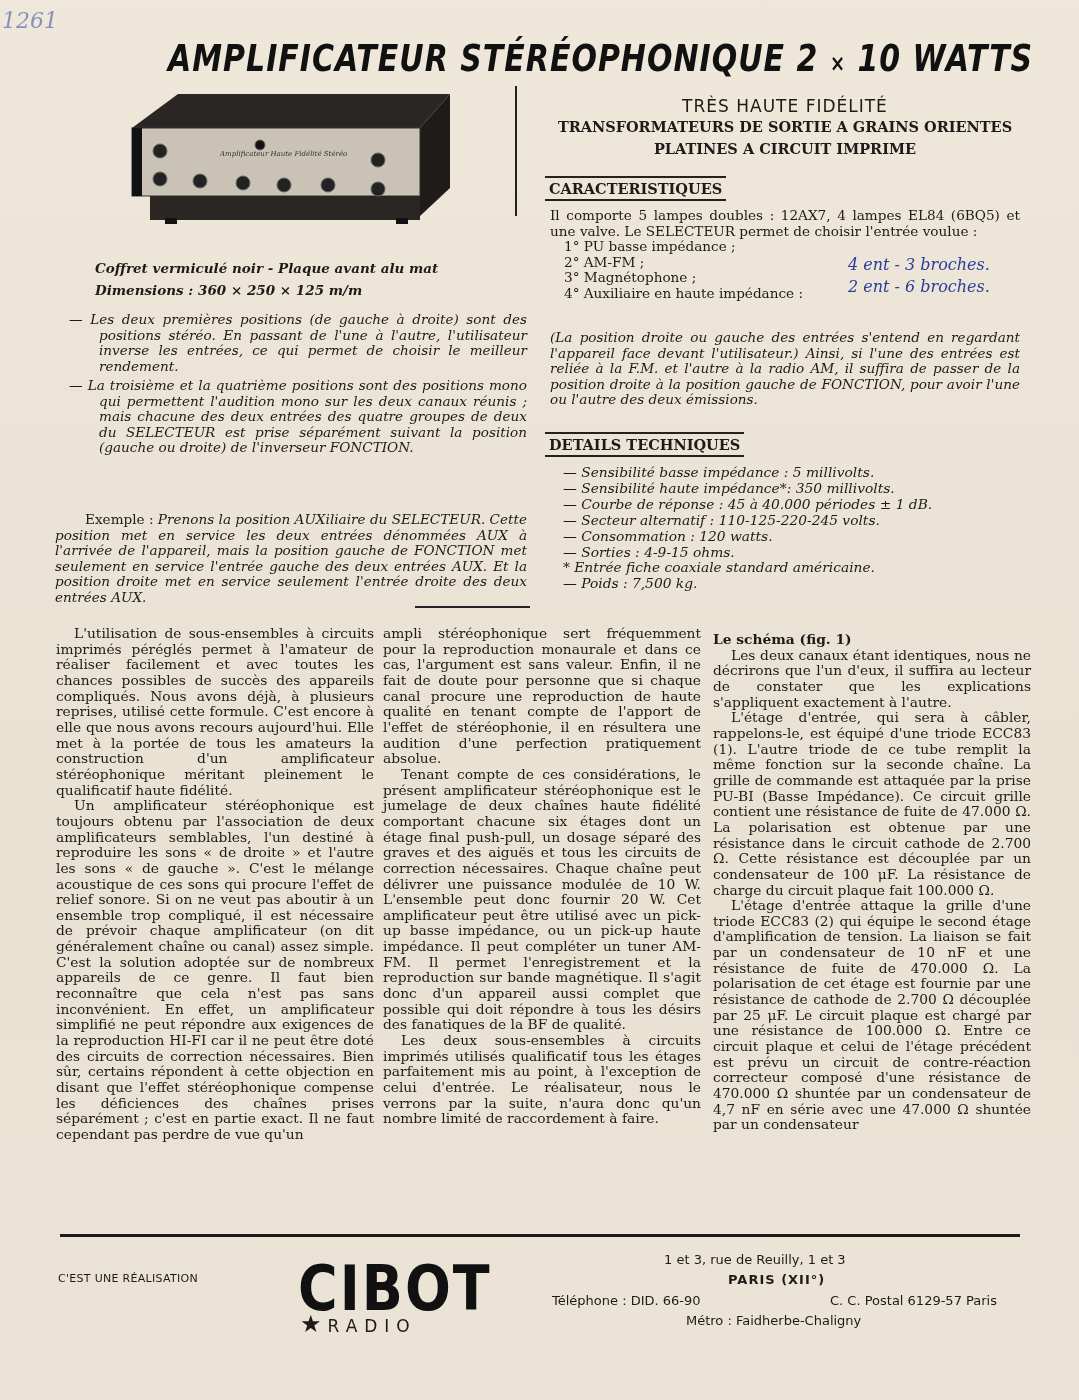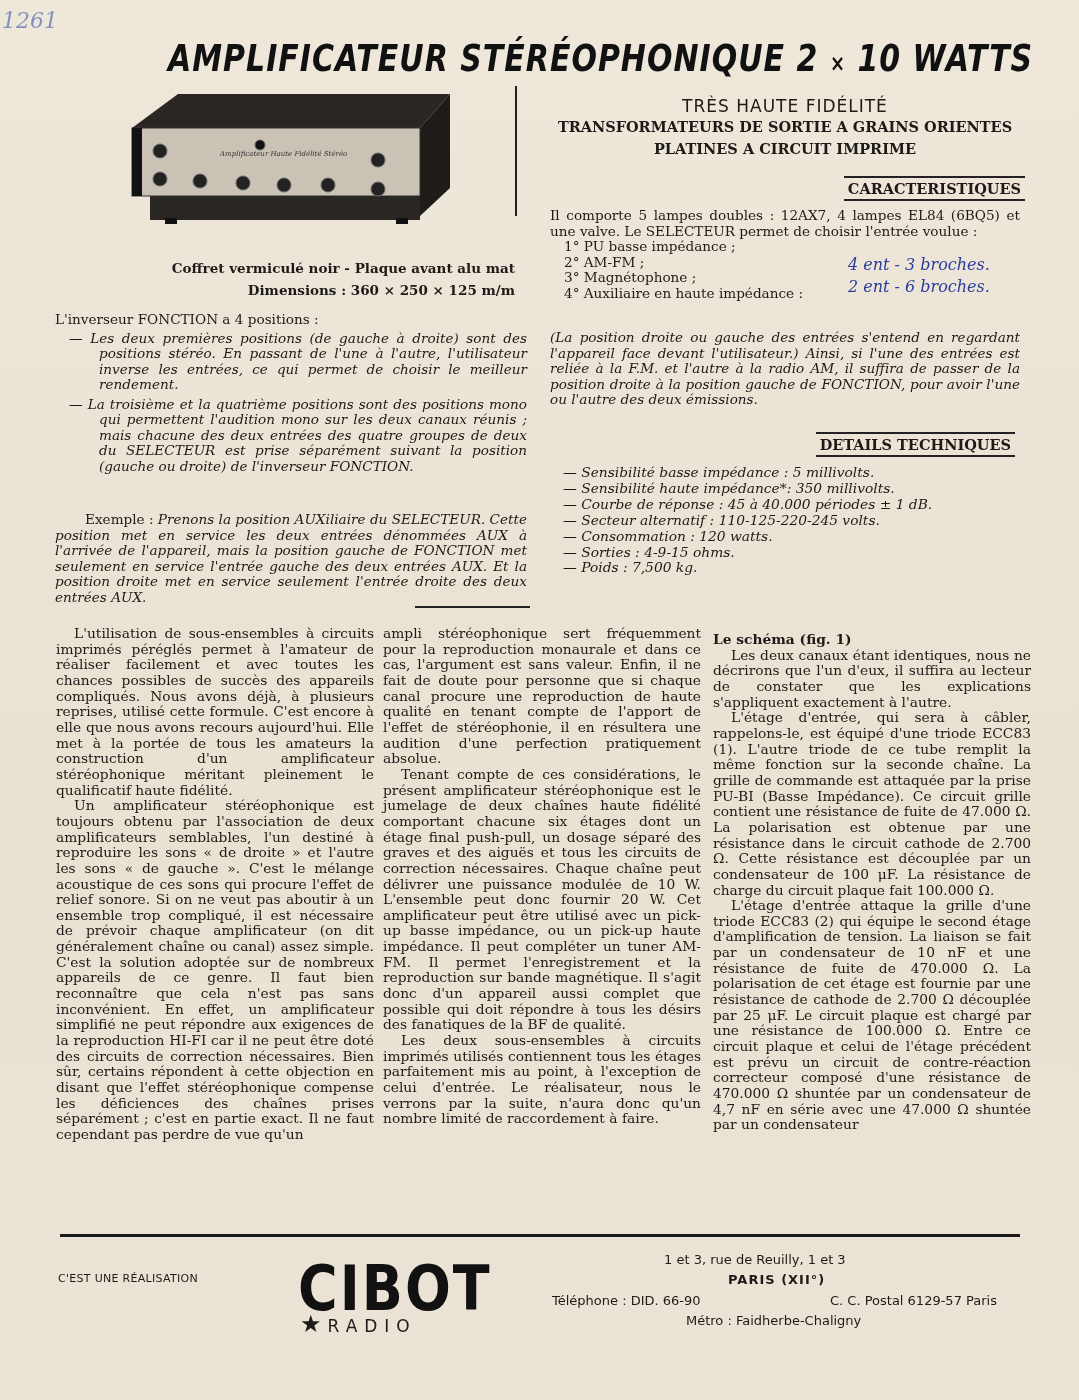--- a/index.html
+++ b/index.html
@@ -14,27 +14,27 @@
   .abs { position: absolute; }
   .title {
     left: 168px; top: 36px; width: 760px;
     font-family: "DejaVu Sans", sans-serif; font-weight: 900; font-style: italic;
     font-size: 30px; letter-spacing: 1px; transform: scaleY(1.25); transform-origin: left top;
     color: #111;
     white-space: nowrap;
   }
   .title .x { font-size: 18px; }
   .photo { left: 120px; top: 88px; width: 330px; height: 150px; }
-  .caption { left: 95px; top: 257px; width: 420px; text-align: right; font-size: 13.5px; line-height: 22px; font-weight: bold; }
+  .caption { left: 95px; top: 257px; width: 420px; text-align: left; font-size: 13.5px; line-height: 22px; font-weight: bold; font-style: italic; }
   .caption span { display: block; }
   .vrule { left: 515px; top: 86px; width: 2px; height: 130px; background: #222; }
   .rhead { left: 545px; top: 96px; width: 480px; text-align: center; }
   .rhead .thf { font-family: "DejaVu Sans", sans-serif; font-size: 17px; letter-spacing: 1px; }
   .rhead .b { font-weight: bold; font-size: 14.5px; line-height: 22px; }
-  .sechead { text-align: right; font-weight: bold; font-size: 14.5px; position: absolute; }
+  .sechead { text-align: left; font-weight: bold; font-size: 14.5px; position: absolute; }
   .sechead span { display: inline-block; border-top: 2px solid #222; border-bottom: 2px solid #222; padding: 2px 4px; }
   .body { font-size: 13.6px; line-height: 15.5px; text-align: justify; }
   .it { font-style: italic; }
   .rcol { left: 550px; top: 208px; width: 470px; }
   .rcol p { margin: 0; }
   .rcol .li { padding-left: 14px; }
   .note { left: 848px; top: 254px; color: #2b3c9b; font-family: "DejaVu Serif", serif; font-style: italic; font-size: 16px; line-height: 22px; }
   .paren { left: 550px; top: 330px; width: 470px; }
   .details { left: 563px; top: 465px; width: 460px; }
   .details p { margin: 0; font-style: italic; font-size: 13.8px; line-height: 15.9px; }
@@ -128,45 +128,45 @@
     <span>DETAILS TECHNIQUES</span>
   </div>
 
   <div class="abs details">
     <p>— Sensibilité basse impédance : 5 millivolts.</p>
     <p>— Sensibilité haute impédance*: 350 millivolts.</p>
     <p>— Courbe de réponse : 45 à 40.000 périodes ± 1 dB.</p>
     <p>— Secteur alternatif : 110-125-220-245 volts.</p>
     <p>— Consommation : 120 watts.</p>
     <p>— Sorties : 4-9-15 ohms.</p>
+    <p>* Entrée fiche coaxiale standard américaine.</p>
     <p>— Poids : 7,500 kg.</p>
   </div>
 
   <div class="abs body lcol">
-    <p style="margin-bottom:3px;">L'inverseur FONCTION a 4 positions :</p>
     <p class="dash it" style="margin-bottom:4px;">— Les deux premières positions (de gauche à droite) sont des positions stéréo. En passant de l'une à l'autre, l'utilisateur inverse les entrées, ce qui permet de choisir le meilleur rendement.</p>
     <p class="dash it">— La troisième et la quatrième positions sont des positions mono qui permettent l'audition mono sur les deux canaux réunis ; mais chacune des deux entrées des quatre groupes de deux du SELECTEUR est prise séparément suivant la position (gauche ou droite) de l'inverseur FONCTION.</p>
   </div>
 
   <div class="abs body example" style="text-indent:30px;">
     <span>Exemple :</span>
     <span class="it">Prenons la position AUXiliaire du SELECTEUR. Cette position met en service les deux entrées dénommées AUX à l'arrivée de l'appareil, mais la position gauche de FONCTION met seulement en service l'entrée gauche des deux entrées AUX. Et la position droite met en service seulement l'entrée droite des deux entrées AUX.</span>
   </div>
 
   <div class="abs hrule"></div>
 
   <div class="abs col c1">
     <p>L'utilisation de sous-ensembles à circuits imprimés péréglés permet à l'amateur de réaliser facilement et avec toutes les chances possibles de succès des appareils compliqués. Nous avons déjà, à plusieurs reprises, utilisé cette formule. C'est encore à elle que nous avons recours aujourd'hui. Elle met à la portée de tous les amateurs la construction d'un amplificateur stéréophonique méritant pleinement le qualificatif haute fidélité.</p>
     <p>Un amplificateur stéréophonique est toujours obtenu par l'association de deux amplificateurs semblables, l'un destiné à reproduire les sons « de droite » et l'autre les sons « de gauche ». C'est le mélange acoustique de ces sons qui procure l'effet de relief sonore. Si on ne veut pas aboutir à un ensemble trop compliqué, il est nécessaire de prévoir chaque amplificateur (on dit généralement chaîne ou canal) assez simple. C'est la solution adoptée sur de nombreux appareils de ce genre. Il faut bien reconnaître que cela n'est pas sans inconvénient. En effet, un amplificateur simplifié ne peut répondre aux exigences de la reproduction HI-FI car il ne peut être doté des circuits de correction nécessaires. Bien sûr, certains répondent à cette objection en disant que l'effet stéréophonique compense les déficiences des chaînes prises séparément ; c'est en partie exact. Il ne faut cependant pas perdre de vue qu'un</p>
   </div>
 
   <div class="abs col c2">
     <p style="text-indent:0;">ampli stéréophonique sert fréquemment pour la reproduction monaurale et dans ce cas, l'argument est sans valeur. Enfin, il ne fait de doute pour personne que si chaque canal procure une reproduction de haute qualité en tenant compte de l'apport de l'effet de stéréophonie, il en résultera une audition d'une perfection pratiquement absolue.</p>
     <p>Tenant compte de ces considérations, le présent amplificateur stéréophonique est le jumelage de deux chaînes haute fidélité comportant chacune six étages dont un étage final push-pull, un dosage séparé des graves et des aiguës et tous les circuits de correction nécessaires. Chaque chaîne peut délivrer une puissance modulée de 10 W. L'ensemble peut donc fournir 20 W. Cet amplificateur peut être utilisé avec un pick-up basse impédance, ou un pick-up haute impédance. Il peut compléter un tuner AM-FM. Il permet l'enregistrement et la reproduction sur bande magnétique. Il s'agit donc d'un appareil aussi complet que possible qui doit répondre à tous les désirs des fanatiques de la BF de qualité.</p>
-    <p>Les deux sous-ensembles à circuits imprimés utilisés contiennent tous les étages parfaitement mis au point, à l'exception de celui d'entrée. Le réalisateur, nous le verrons par la suite, n'aura donc qu'un nombre limité de raccordement à faire.</p>
+    <p>Les deux sous-ensembles à circuits imprimés utilisés qualificatif tous les étages parfaitement mis au point, à l'exception de celui d'entrée. Le réalisateur, nous le verrons par la suite, n'aura donc qu'un nombre limité de raccordement à faire.</p>
   </div>
 
   <div class="abs col c3" style="top:632px;">
     <p class="sub">Le schéma (fig. 1)</p>
     <p>Les deux canaux étant identiques, nous ne décrirons que l'un d'eux, il suffira au lecteur de constater que les explications s'appliquent exactement à l'autre.</p>
     <p>L'étage d'entrée, qui sera à câbler, rappelons-le, est équipé d'une triode ECC83 (1). L'autre triode de ce tube remplit la même fonction sur la seconde chaîne. La grille de commande est attaquée par la prise PU-BI (Basse Impédance). Ce circuit grille contient une résistance de fuite de 47.000 Ω. La polarisation est obtenue par une résistance dans le circuit cathode de 2.700 Ω. Cette résistance est découplée par un condensateur de 100 μF. La résistance de charge du circuit plaque fait 100.000 Ω.</p>
     <p>L'étage d'entrée attaque la grille d'une triode ECC83 (2) qui équipe le second étage d'amplification de tension. La liaison se fait par un condensateur de 10 nF et une résistance de fuite de 470.000 Ω. La polarisation de cet étage est fournie par une résistance de cathode de 2.700 Ω découplée par 25 μF. Le circuit plaque est chargé par une résistance de 100.000 Ω. Entre ce circuit plaque et celui de l'étage précédent est prévu un circuit de contre-réaction correcteur composé d'une résistance de 470.000 Ω shuntée par un condensateur de 4,7 nF en série avec une 47.000 Ω shuntée par un condensateur</p>
   </div>
 
   <div class="abs bottomrule"></div>

